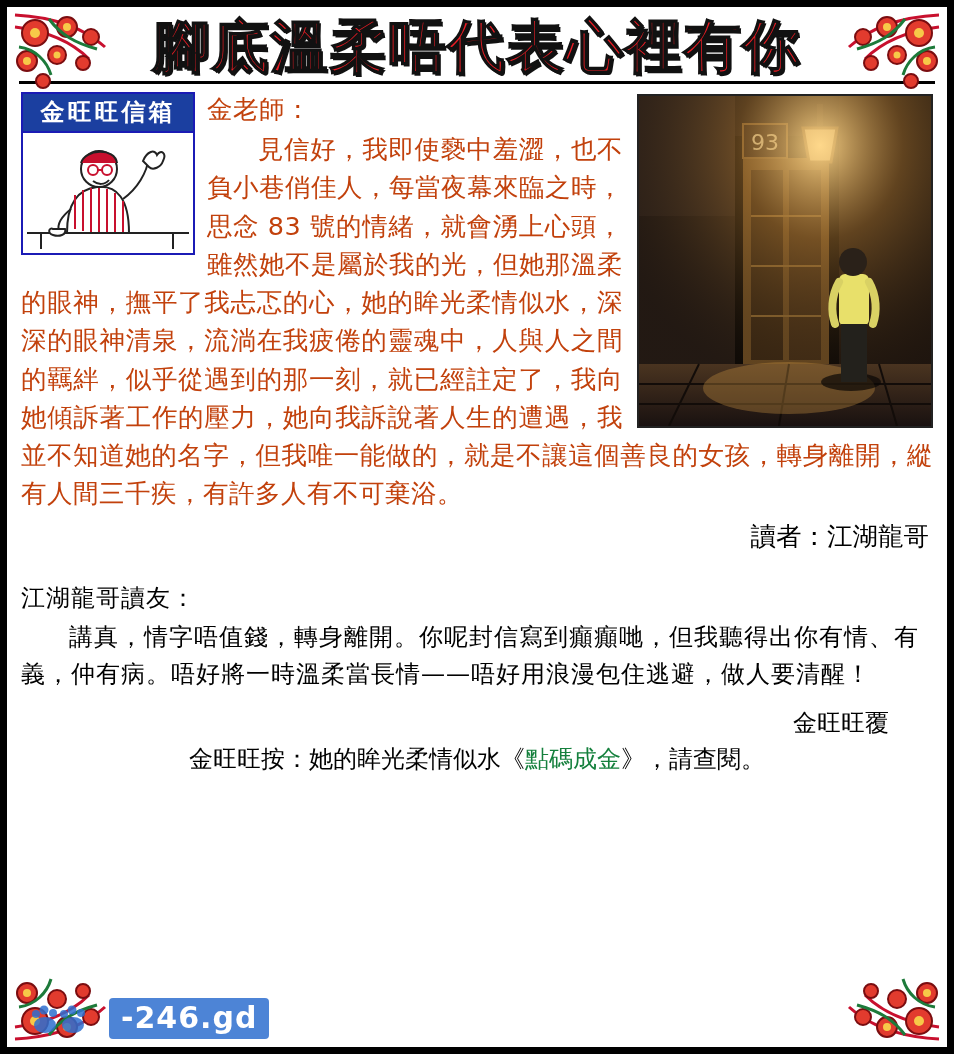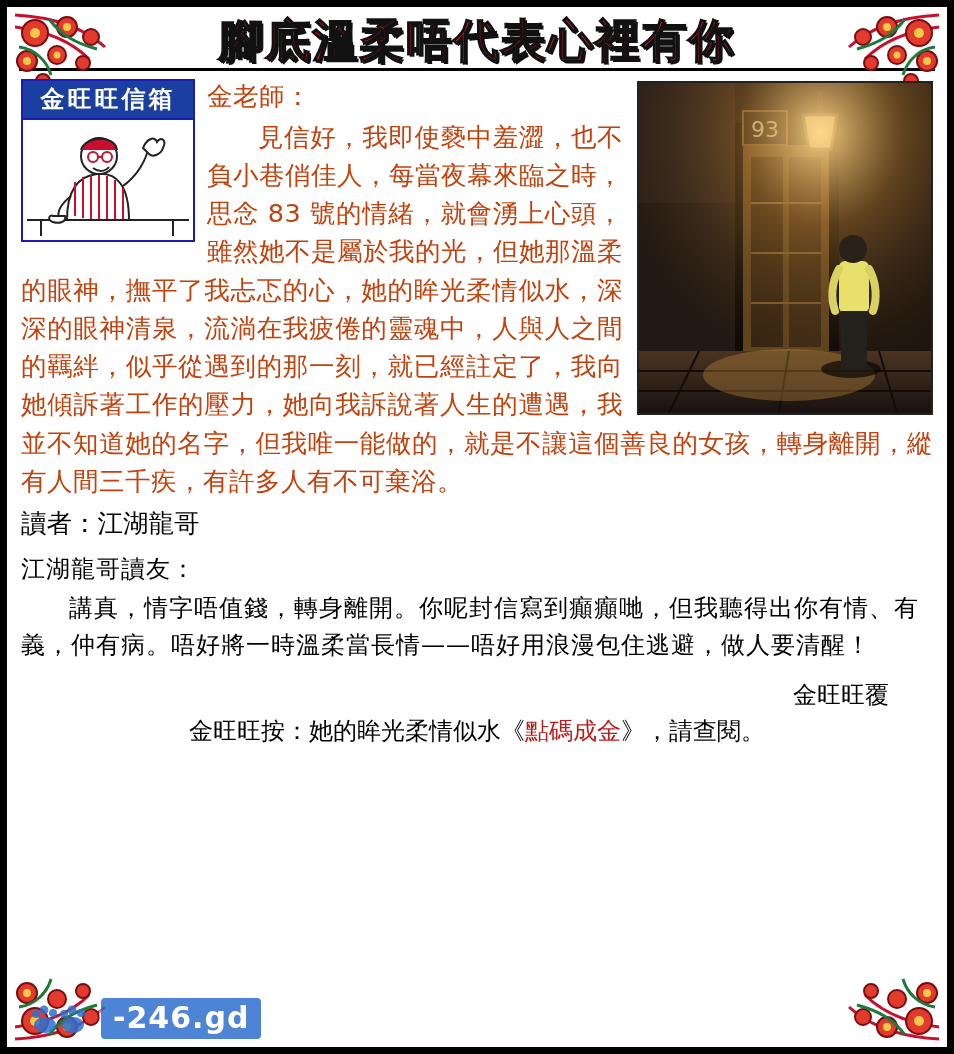--- a/index.html
+++ b/index.html
@@ -13,21 +13,21 @@
   .corner svg{width:100%;height:100%;display:block;}
   .c-tl{top:6px;left:6px;}
   .c-tr{top:6px;right:6px;transform:scaleX(-1);}
   .c-bl{bottom:6px;left:6px;transform:scaleY(-1);}
   .c-br{bottom:6px;right:6px;transform:scale(-1,-1);}
 
   
   .headline{
     text-align:center;margin:10px 120px 4px 120px;
     font-family:"DejaVu Sans","Liberation Sans",sans-serif;
-    font-weight:bold;font-size:45px;line-height:1.05;
+    font-weight:bold;font-size:57px;line-height:1.05;
     color:#ec1c24;letter-spacing:2px;
     -webkit-text-stroke:1.5px #111;
     text-shadow:2px 2px 0 #111;
   }
   .rule{height:3px;background:#000;margin:4px 12px 0 12px;}
 
   
   .content{padding:6px 14px 0 14px;position:relative;}
   .logo-box{
     float:left;width:170px;margin:2px 12px 4px 0;
@@ -47,40 +47,40 @@
   }
   .photo svg{position:absolute;inset:0;width:100%;height:100%;}
 
   .txt{
     font-family:"DejaVu Sans","Liberation Sans",sans-serif;
     font-size:25.5px;line-height:1.5;color:#c2410c;text-align:justify;
     letter-spacing:0.5px;
   }
   .txt p{margin:0 0 2px 0;}
   .indent{text-indent:2em;}
-  .signature{font-size:25.5px;margin:6px 4px 2px 0;}
+  .signature{text-align:right;font-size:25.5px;margin:6px 4px 2px 0;}
 
   .reply{
     font-family:"DejaVu Serif","Liberation Serif",serif;
     font-size:24px;line-height:1.55;letter-spacing:1px;color:#000;
-    margin-top:10px;
+    margin-top:26px;
   }
   .reply p{margin:0 0 2px 0;}
   .reply-sign{text-align:right;margin:14px 44px 0 0;font-size:24px;}
 
   .footnote{
     text-align:center;font-size:24px;margin-top:4px;
     font-family:"DejaVu Sans","Liberation Sans",sans-serif;
   }
-  .footnote .hl{color:#b91c1c;}
+  .footnote .hl{color:#15803d;}
 
   
   .watermark{
     position:absolute;left:24px;bottom:8px;display:flex;align-items:center;
-    gap:16px;opacity:.85;pointer-events:none;margin-top:41px;
+    gap:24px;opacity:.85;pointer-events:none;margin-top:41px;
   }
   .wm-badge{
     background:#2f6fd0;color:#fff;font-weight:bold;font-size:30px;
     padding:2px 12px 4px;border-radius:4px;letter-spacing:1px;
     font-family:"DejaVu Sans","Liberation Sans",sans-serif;
     box-shadow:0 0 0 2px rgba(255,255,255,.5);
   }
   .wm-icons{display:flex;gap:6px;align-items:center;}
   .wm-icons svg{display:block;}
   .clearfix::after{content:"";display:block;clear:both;}

